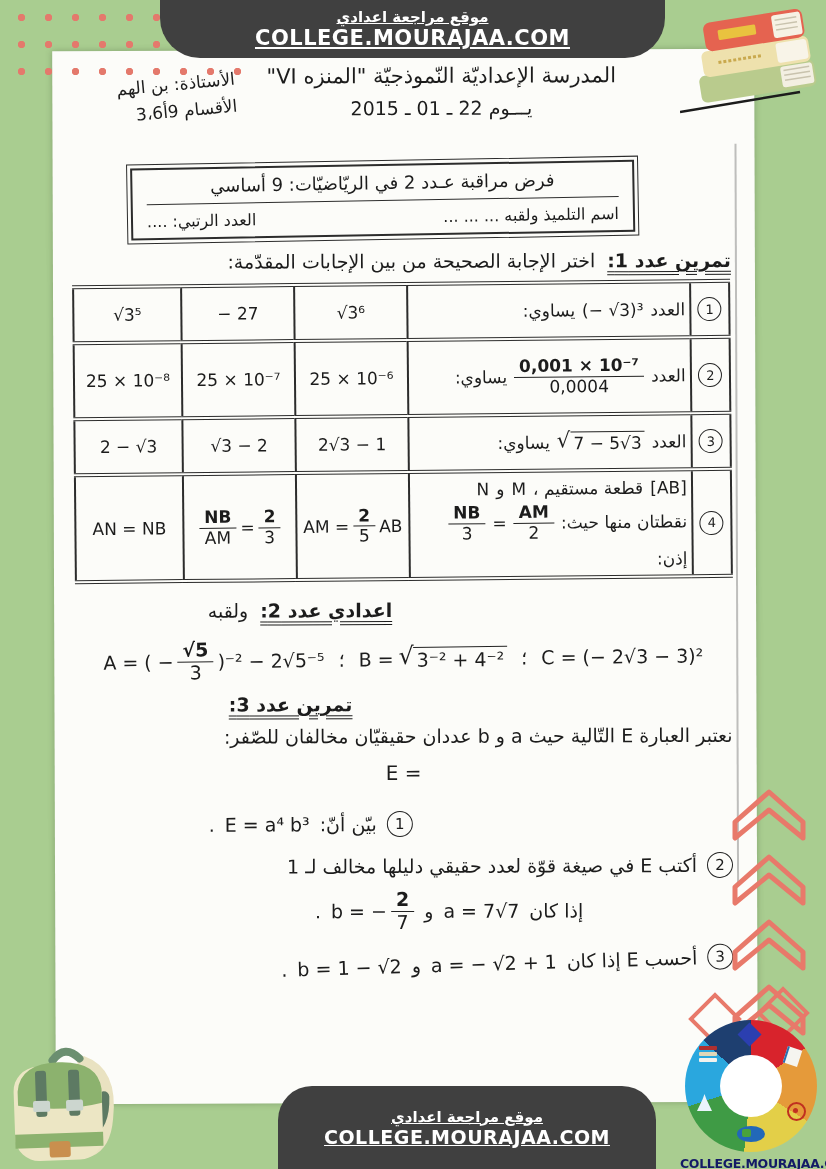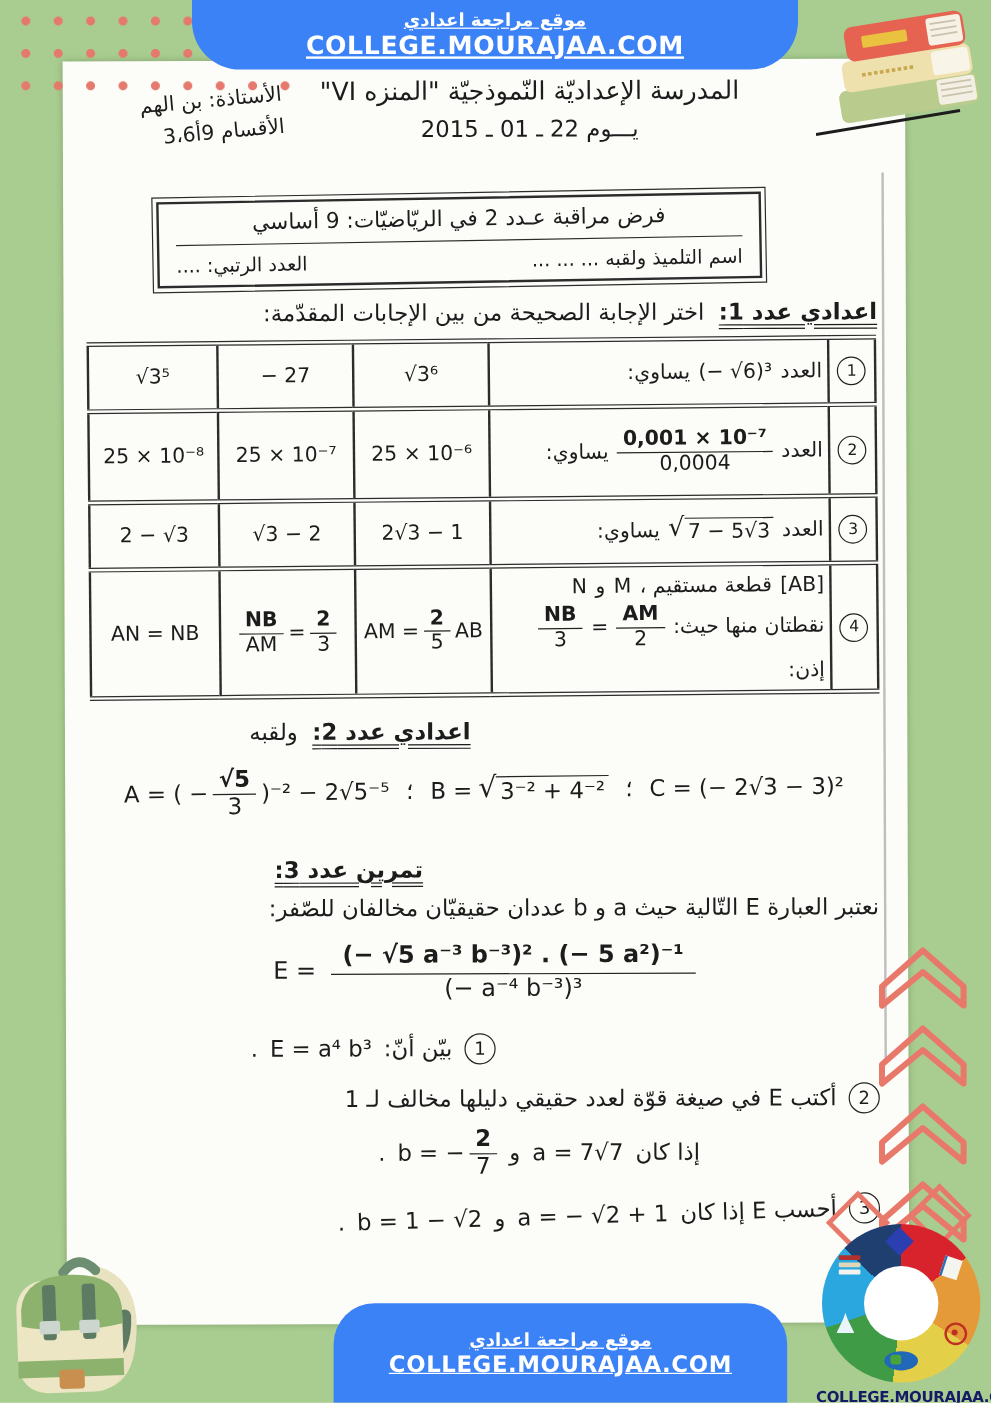--- a/index.html
+++ b/index.html
@@ -9,21 +9,21 @@
     font-family:"DejaVu Sans",sans-serif;color:#1c1c1c;
   }
   
   .dots{
     position:absolute;left:0;top:0;width:252px;height:80px;z-index:8;
     background-image:radial-gradient(circle,#e4796c 3.4px,rgba(0,0,0,0) 4px);
     background-size:27px 27px;background-position:8px 4px;
   }
   
   .banner{
-    position:absolute;z-index:9;background:#3b82f6;
+    position:absolute;z-index:9;background:#404040;
     display:flex;flex-direction:column;align-items:center;justify-content:center;
     color:#ffffff;text-align:center;
   }
   .banner .ar{font-size:15px;font-weight:bold;text-decoration:underline;direction:rtl;}
   .banner .dom{font-size:21px;font-weight:bold;text-decoration:underline;letter-spacing:.5px;}
   .banner.top{left:160px;top:0;width:505px;height:58px;border-radius:0 0 40px 40px;}
   .banner.bottom{left:278px;top:1086px;width:378px;height:83px;border-radius:34px 34px 0 0;}
   .banner.bottom .dom{font-size:19px;}
   
   .paper{
@@ -153,32 +153,32 @@
 
   <div class="titlebox">
     <div class="t1">فرض مراقبة عـدد 2 في الريّاضيّات: 9 أساسي</div>
     <div class="t2">
       <span>اسم التلميذ ولقبه ... ... ...</span>
       <span>العدد الرتبي: ....</span>
     </div>
   </div>
 
   <div class="exline">
-    <span class="extitle">اعدادي عدد 1:</span>
+    <span class="extitle">تمرين عدد 1:</span>
     <span>اختر الإجابة الصحيحة من بين الإجابات المقدّمة:</span>
   </div>
 
   <table class="qcm">
     <tbody>
     <tr style="height:56px;">
       <td class="numcol"><span class="circ">1</span></td>
       <td class="qcol">
         <div class="qrow">
           <span>العدد</span>
-          <span class="ltr">(− √6)³</span>
+          <span class="ltr">(− √3)³</span>
           <span>يساوي:</span>
         </div>
       </td>
       <td class="opt ltr">√3⁶</td>
       <td class="opt ltr">− 27</td>
       <td class="opt ltr">√3⁵</td>
     </tr>
     <tr style="height:76px;">
       <td class="numcol"><span class="circ">2</span></td>
       <td class="qcol">
@@ -282,32 +282,28 @@
       <span>B =</span>
       <span class="sqrtwrap">
           <span class="sym">√</span>
           <span class="rad">3⁻² + 4⁻²</span>
         </span>
     </span>
     <span>؛</span>
     <span>C = (− 2√3 − 3)²</span>
   </div>
 
-  <div class="exline" style="margin-top:32px;margin-right:380px;">
+  <div class="exline" style="margin-top:11px;margin-right:380px;">
     <span class="extitle">تمرين عدد 3:</span>
   </div>
 
   <div class="intro">نعتبر العبارة E التّالية حيث a و b عددان حقيقيّان مخالفان للصّفر:</div>
 
   <div class="eformula">
     <span>E =</span>
-    <span class="frac">
-      <span class="fn">(− √5 a⁻³ b⁻³)² . (− 5 a²)⁻¹</span>
-      <span class="fd">(− a⁻⁴ b⁻³)³</span>
-    </span>
   </div>
 
   <div class="qline" style="margin-right:320px;margin-top:26px;">
     <span class="circ">1</span>
     <span>بيّن أنّ:</span>
     <span class="ltr">E = a⁴ b³</span>
     <span>.</span>
   </div>
 
   <div class="qline">

